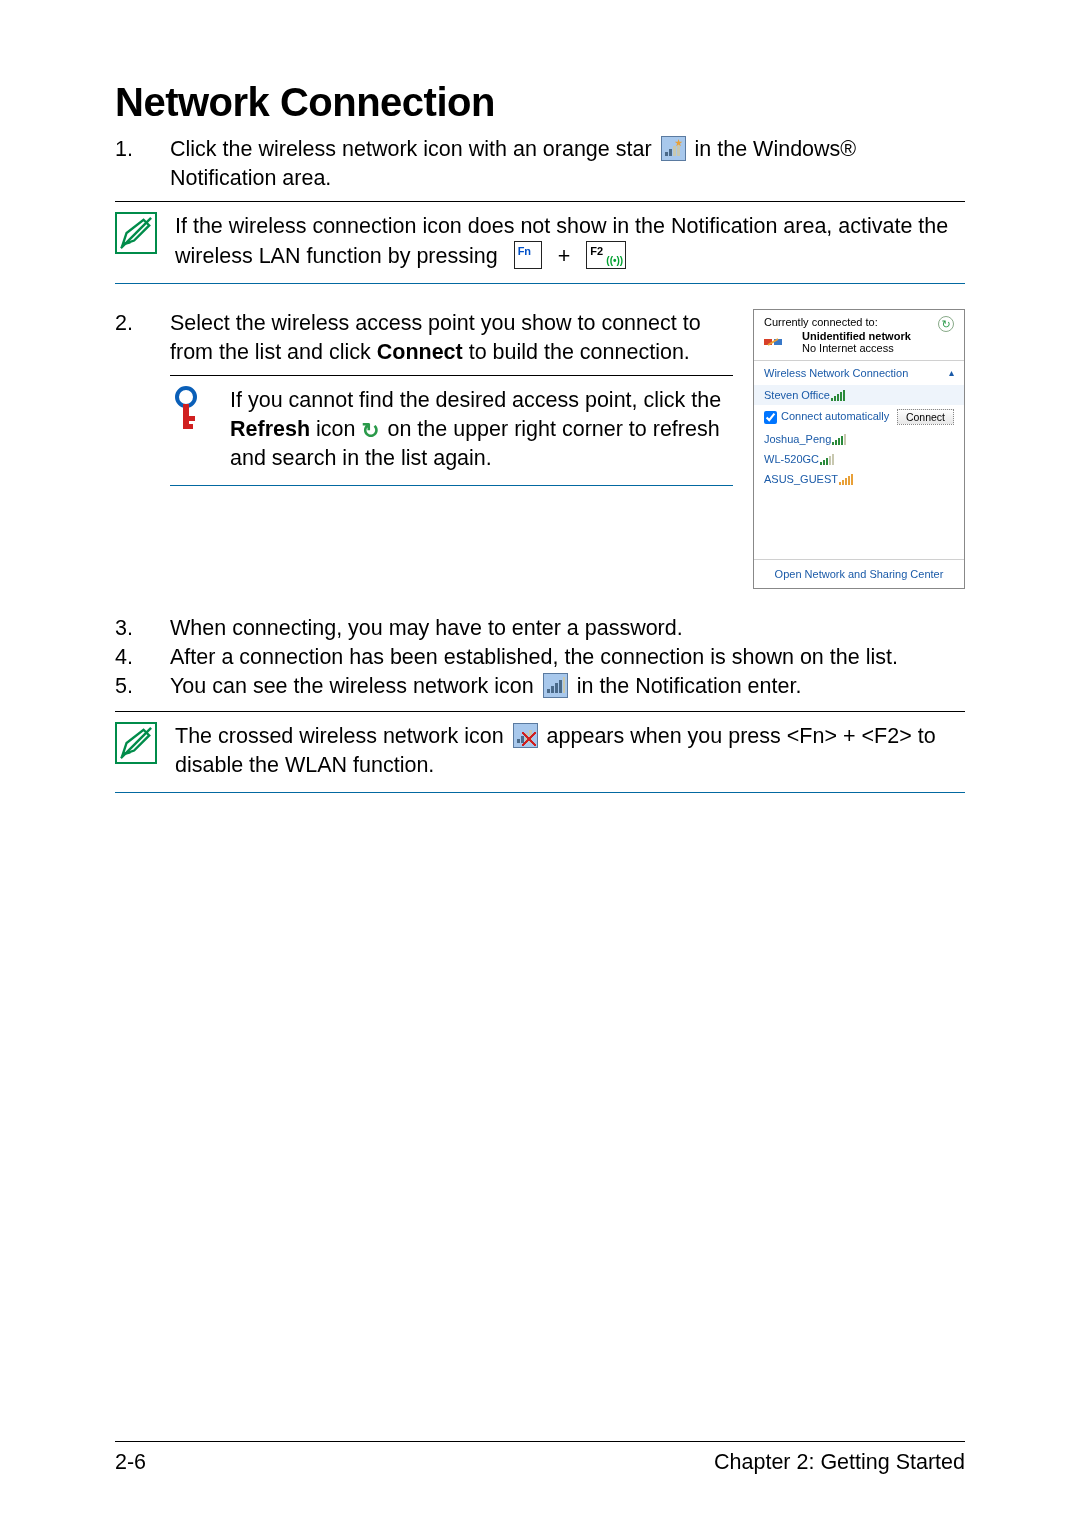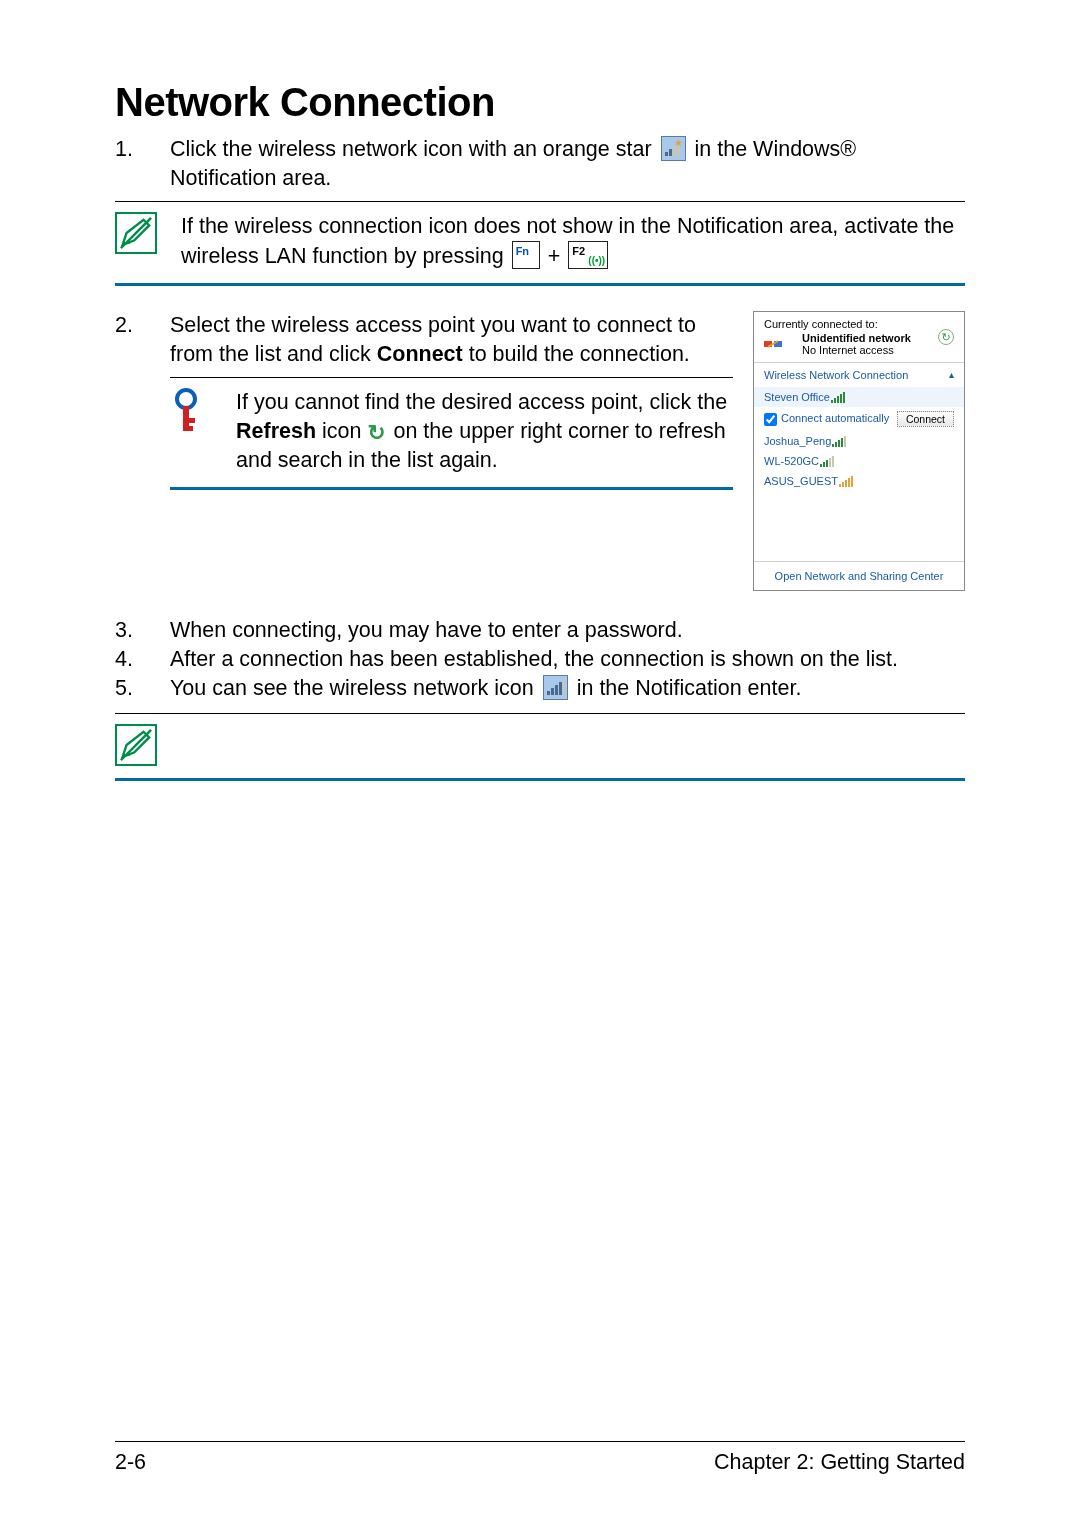--- a/index.html
+++ b/index.html
@@ -61,35 +61,35 @@
     width:14px; height:14px; right:1px; bottom:1px; left:auto; top:auto;
   }
 
   .key {
     display: inline-block;
     border: 1px solid #222;
     height: 28px; min-width: 28px;
     padding: 12px 3px;
     font-size: 11px;
     vertical-align: -6px;
-    margin: 0 2px;
+    margin: 0 10px;
     position: relative;
   }
   .key.fn { color:#0050c8; font-weight:700; }
   .key.f2 { color:#000; font-weight:700; width:40px; }
   .key.f2 .sub { color:#00a030; position:absolute; right:2px; bottom:1px; font-size:10px; }
   .key .lbl { position:absolute; left:3px; top:2px; }
 
   .note-block {
     border-top: 1px solid #000;
-    border-bottom: 3px solid #0369a1;
+    border-bottom: 1px solid #0369a1;
     margin: 8px 0 0 55px;
     padding: 10px 0 12px 0;
     display: flex;
-    gap: 21px;
+    gap: 15px;
   }
   .note-block.full { margin-left: 0; }
   .note-block .icon-cell { width: 45px; flex-shrink:0; }
   .note-pencil {
     width: 42px; height: 42px; border: 2px solid #008c4a;
     position: relative;
   }
   .note-pencil svg { position:absolute; inset:2px; }
   .note-key {
     width: 32px; height: 46px;
@@ -100,21 +100,21 @@
   .side-left { flex:1; }
   .side-right { width:212px; flex-shrink:0; }
 
   .wifi-popup {
     border: 1px solid #888;
     font-size: 11px;
     font-family: "Segoe UI", Tahoma, sans-serif;
     background:#fff;
   }
   .wp-sec { padding:6px 10px; border-bottom:1px solid #d0d0d0; }
-  .wp-hdr { display:flex; justify-content:space-between; align-items:center; }
+  .wp-hdr { display:flex; justify-content:space-between; align-items:flex-start; }
   .wp-refresh {
     width:16px; height:16px; border:1px solid #8a8; border-radius:8px;
     color:#2a9a4a; text-align:center; line-height:14px; font-size:11px;
   }
   .wp-net { display:flex; gap:20px; margin-top:2px; align-items:center; }
   .wp-net-ico { width:18px; height:14px; }
   .wp-wnc { color:#1a5aa8; padding:6px 10px; display:flex; justify-content:space-between; }
   .wp-chev { color:#1a5aa8; font-size:10px; }
   .wp-item { color:#1a5aa8; padding:4px 10px; display:flex; justify-content:flex-start; align-items:center; }
   .wp-sel { background:#eef4fb; }
@@ -183,21 +183,21 @@
       <span class="key f2"><span class="lbl">F2</span><span class="sub">((•))</span></span>
       <br>
     </div>
   </div>
 
   <div class="side-by">
     <div class="side-left">
       <div class="body-text num-list">
         <div class="num">2.</div>
         <div class="txt">
-          <span>Select the wireless access point you want to connect to from the list and click </span><b>Connect</b><span> to build the connection.</span>
+          <span>Select the wireless access point you show to connect to from the list and click </span><b>Connect</b><span> to build the connection.</span>
         </div>
       </div>
       <div class="note-block">
         <div class="icon-cell">
           <div class="note-key">
             <svg viewBox="0 0 32 46">
                 <circle cx="16" cy="11" r="9" stroke="#0a5fb8" stroke-width="4" fill="none"></circle>
                 <rect x="13" y="18" width="6" height="24" fill="#d02020"></rect>
                 <rect x="13" y="30" width="12" height="5" fill="#d02020"></rect>
                 <rect x="13" y="38" width="10" height="5" fill="#d02020"></rect>
@@ -288,19 +288,31 @@
 
   <div class="note-block full" style="margin-top:10px;">
     <div class="icon-cell">
       <div class="note-pencil">
         <svg viewBox="0 0 36 36">
             <path d="M4 30 L8 18 L26 4 L32 10 L16 26 Z M4 30 L12 28" stroke="#008c4a" stroke-width="2.5" fill="none"></path>
             <path d="M2 34 L34 2" stroke="#008c4a" stroke-width="2.5"></path>
           </svg>
       </div>
     </div>
+    <div class="body-text" style="flex:1;">
+      <span>The crossed wireless network icon</span>
+      <span class="inline-icon crossed">
+        <svg class="bars-svg" width="16" height="16">
+            <rect x="0" y="11" width="3" height="4" fill="#4a6a8a"></rect>
+            <rect x="4" y="8" width="3" height="7" fill="#4a6a8a"></rect>
+            <rect x="8" y="5" width="3" height="10" fill="#c8c8b0"></rect>
+            <rect x="12" y="2" width="3" height="13" fill="#c8c8b0"></rect>
+          </svg>
+      </span>
+      <span>appears when you press &lt;Fn&gt; + &lt;F2&gt; to disable the WLAN function.</span>
+    </div>
   </div>
 </div>
 
 <div class="footer">
   <span>2-6</span>
   <span>Chapter 2: Getting Started</span>
 </div>
 
 </body></html>

